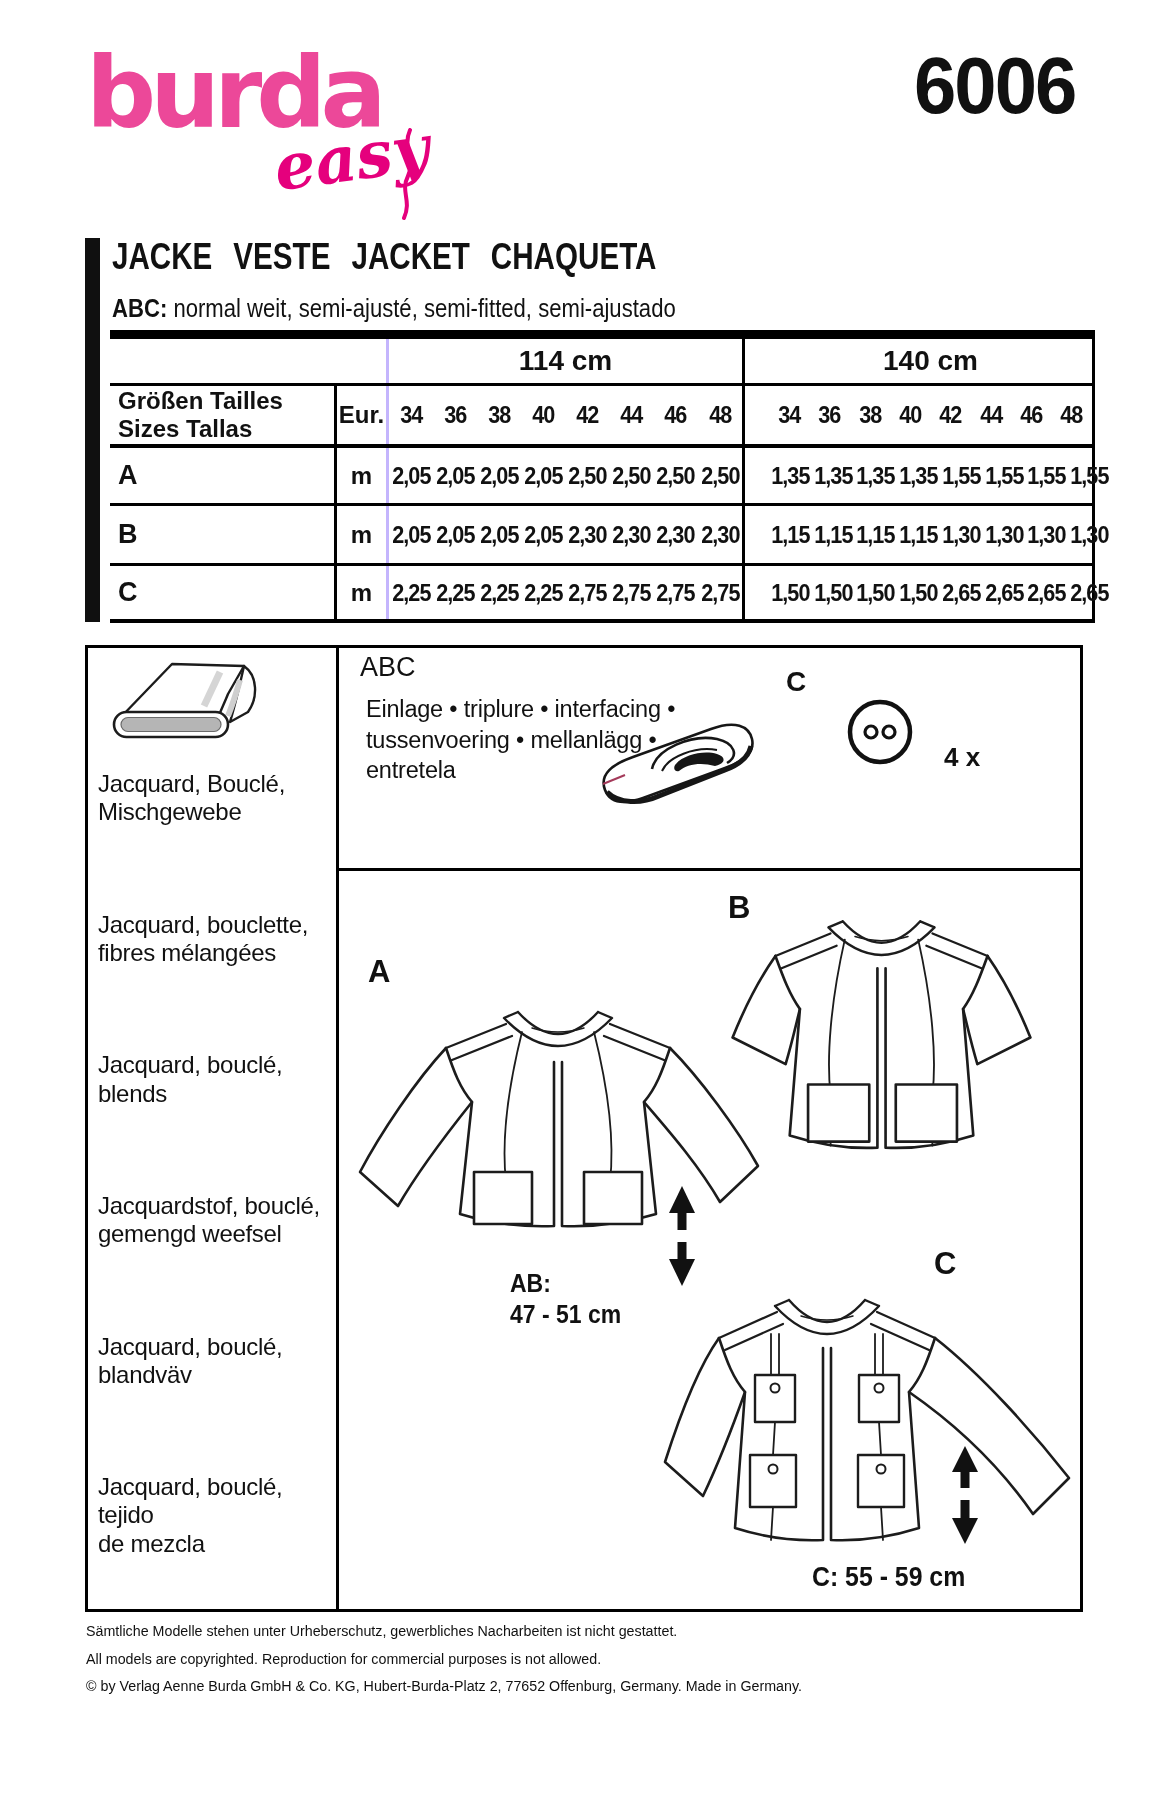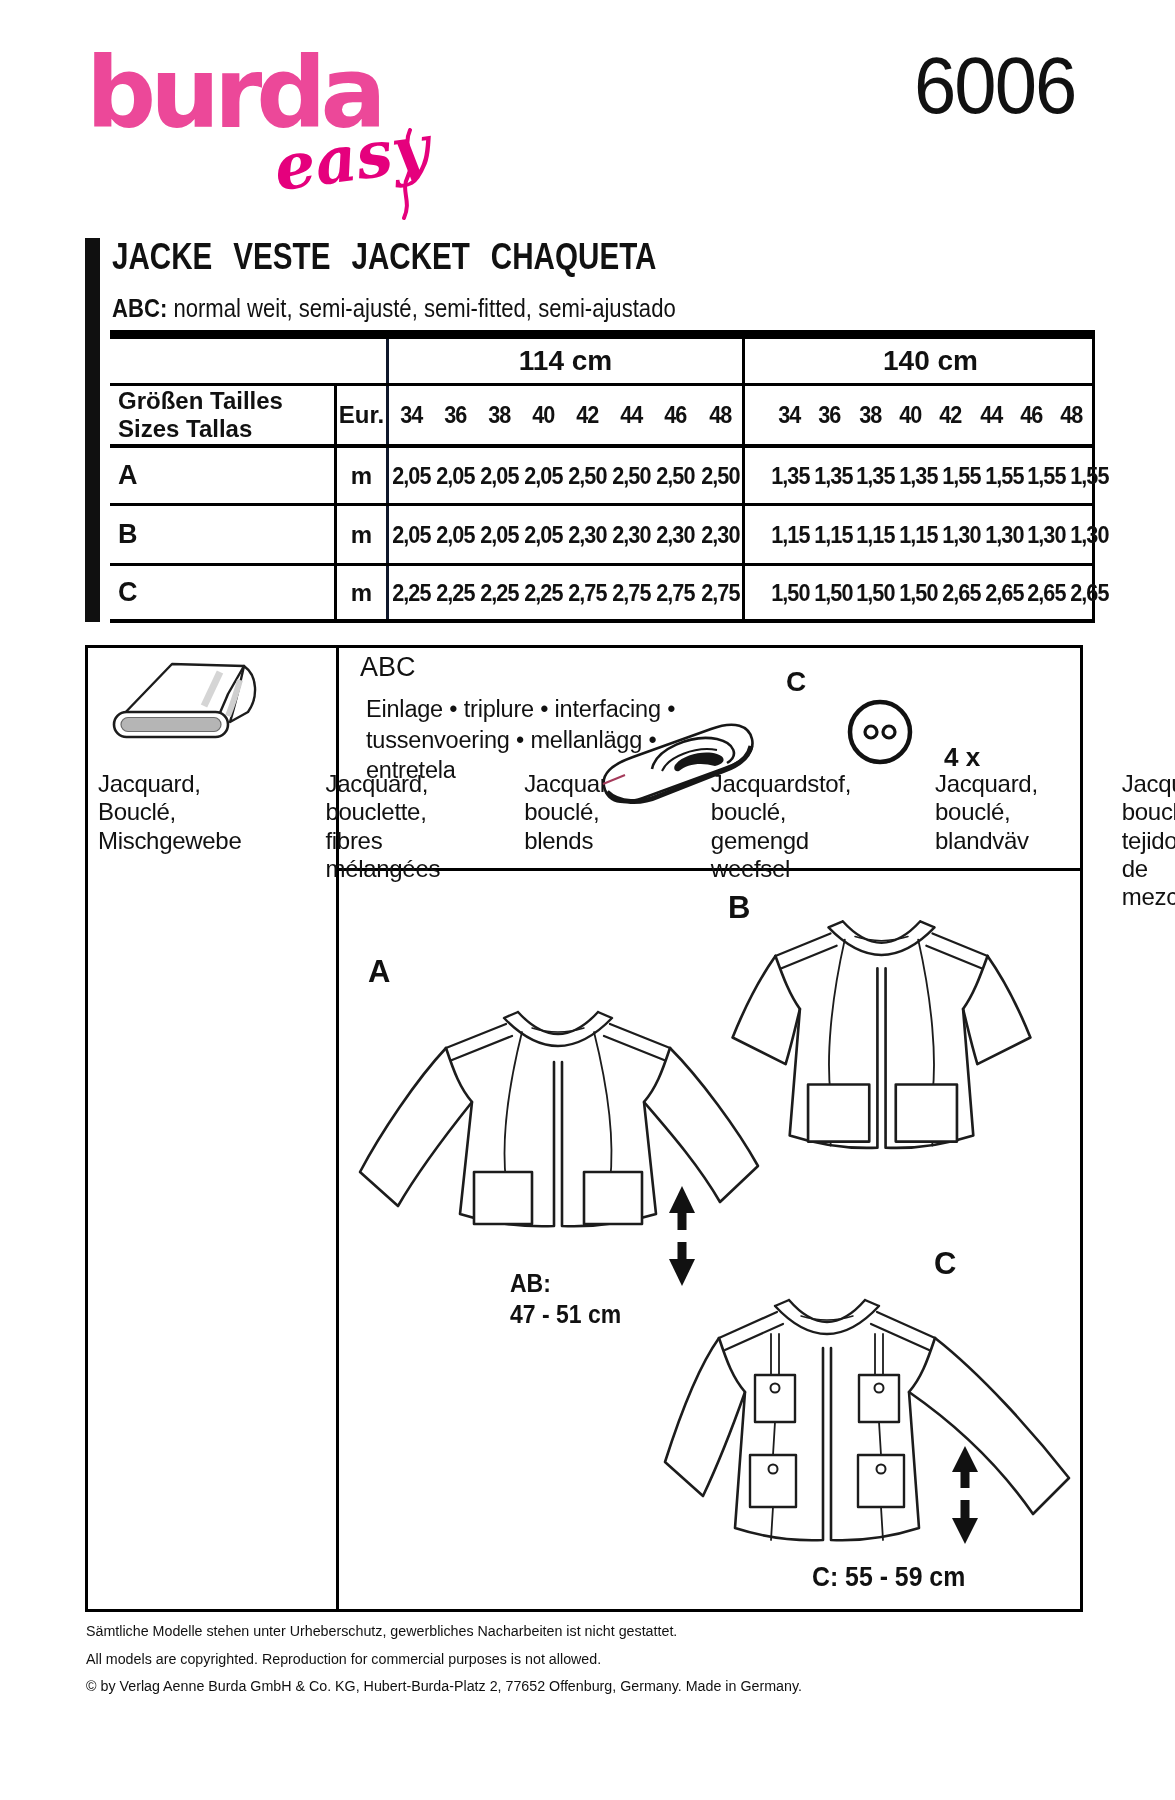--- a/index.html
+++ b/index.html
@@ -5,56 +5,56 @@
   html,body{margin:0;padding:0;background:#fff;}
   #page{position:relative;width:1175px;height:1800px;background:#fff;overflow:hidden;
         font-family:"Liberation Sans",sans-serif;color:#111;}
   .abs{position:absolute;}
   .cond{display:inline-block;transform-origin:0 50%;}
   
   #logo-burda{left:86px;top:44px;font-family:"DejaVu Sans",sans-serif;font-weight:800;
               font-size:98px;line-height:1;letter-spacing:-6px;color:#ec4899;}
   #logo-easy{left:274px;top:126px;font-family:"DejaVu Serif",serif;font-style:italic;font-weight:700;
              font-size:64px;line-height:1;color:#E5007D;transform:rotate(-8deg);}
-  #pattern-number{left:914px;top:46px;font-weight:400;font-size:80px;line-height:1;letter-spacing:-2px;}
+  #pattern-number{left:914px;top:46px;font-weight:700;font-size:80px;line-height:1;letter-spacing:-2px;}
   #pattern-number .cond{transform:scaleX(.95);}
   #title-bar{left:85px;top:238px;width:15px;height:384px;background:#101010;}
   #title{left:112px;top:238px;font-weight:700;font-size:37px;line-height:1;white-space:nowrap;}
   #title .cond{transform:scaleX(.8);word-spacing:16px;letter-spacing:0px;}
   #subtitle{left:112px;top:294px;font-size:26px;line-height:1.1;white-space:nowrap;}
   #subtitle .cond{transform:scaleX(.85);}
   #subtitle b{font-weight:700;}
   
   #size-table{left:110px;top:330px;width:985px;}
   .t-topbar{height:9px;background:#000;}
   .trow{display:flex;box-sizing:border-box;}
   .tcell{box-sizing:border-box;display:flex;align-items:center;}
   .row-cm{height:47px;border-bottom:3px solid #000;}
   .row-sizes{height:62px;border-bottom:4px solid #000;}
   .row-a{height:58px;border-bottom:3px solid #000;}
   .row-b{height:60px;border-bottom:3px solid #000;}
   .row-c{height:57px;border-bottom:4px solid #000;}
   .c-label{width:224px;padding-left:8px;}
   .c-eur{width:52px;border-left:3px solid #000;justify-content:center;}
-  .c-sec1{width:356px;border-left:3px solid #0f172a;}
+  .c-sec1{width:356px;border-left:3px solid #c4b5fd;}
   .c-sec2{width:353px;border-left:3px solid #000;border-right:3px solid #000;padding-left:24px;}
   .c-spacer{width:276px;}
   .cm-label{width:100%;text-align:center;font-weight:700;font-size:28px;}
   .hdr2{font-weight:700;font-size:24px;line-height:1.18;}
   .eur-m{font-weight:700;font-size:24px;}
   .abc-label{font-weight:700;font-size:27px;}
   .vals{display:flex;width:100%;height:100%;}
   .vcell{flex:1;display:flex;align-items:center;justify-content:center;}
   .num{display:inline-block;font-weight:700;font-size:24px;letter-spacing:-1px;transform:scaleX(.9);white-space:nowrap;}
   
   #main-box{left:85px;top:645px;width:998px;height:967px;border:3px solid #000;box-sizing:border-box;}
   #v-divider{left:336px;top:648px;width:3px;height:961px;background:#000;}
   #h-divider{left:339px;top:868px;width:741px;height:3px;background:#000;}
   
-  #fabric-list{left:98px;top:770px;width:240px;display:flex;flex-direction:row;gap:84px;}
+  #fabric-list{left:98px;top:770px;width:240px;display:flex;flex-direction:column;gap:84px;}
   .fabric-item{font-size:24px;line-height:1.18;letter-spacing:-.3px;white-space:pre-line;min-height:56px;}
   
   #notions-views{left:360px;top:652px;font-weight:400;font-size:27px;}
   #interfacing-text{left:366px;top:694px;width:340px;font-size:23.5px;line-height:1.3;white-space:pre-line;letter-spacing:-.2px;}
   #button-view-label{left:786px;top:666px;font-weight:700;font-size:28px;}
   #button-count{left:944px;top:742px;font-weight:700;font-size:26px;}
   
   .view-label{font-weight:700;font-size:31px;}
   #view-a-label{left:368px;top:954px;}
   #view-b-label{left:728px;top:890px;}

